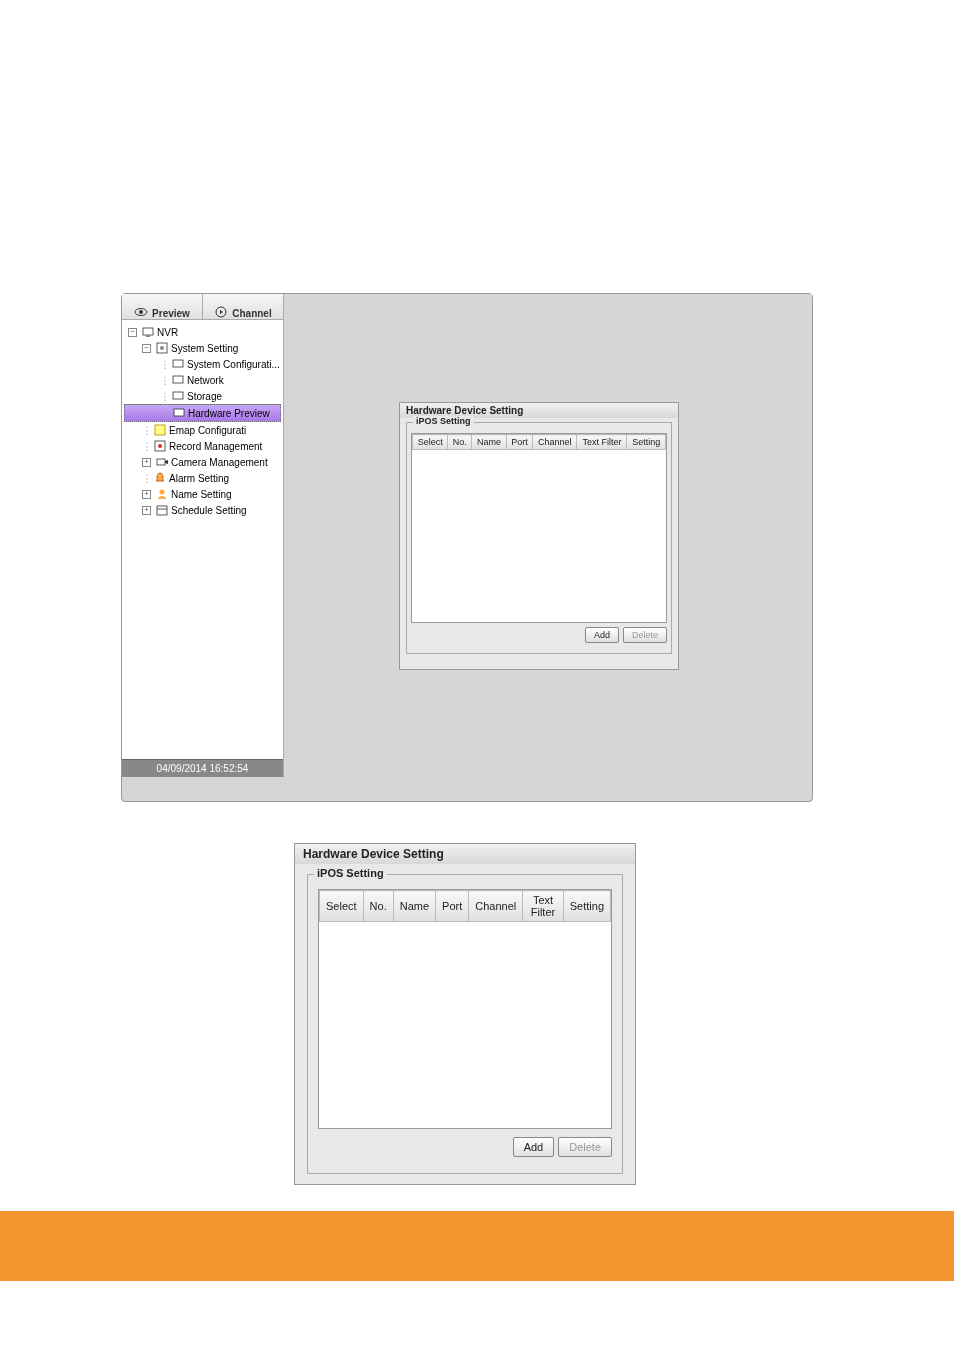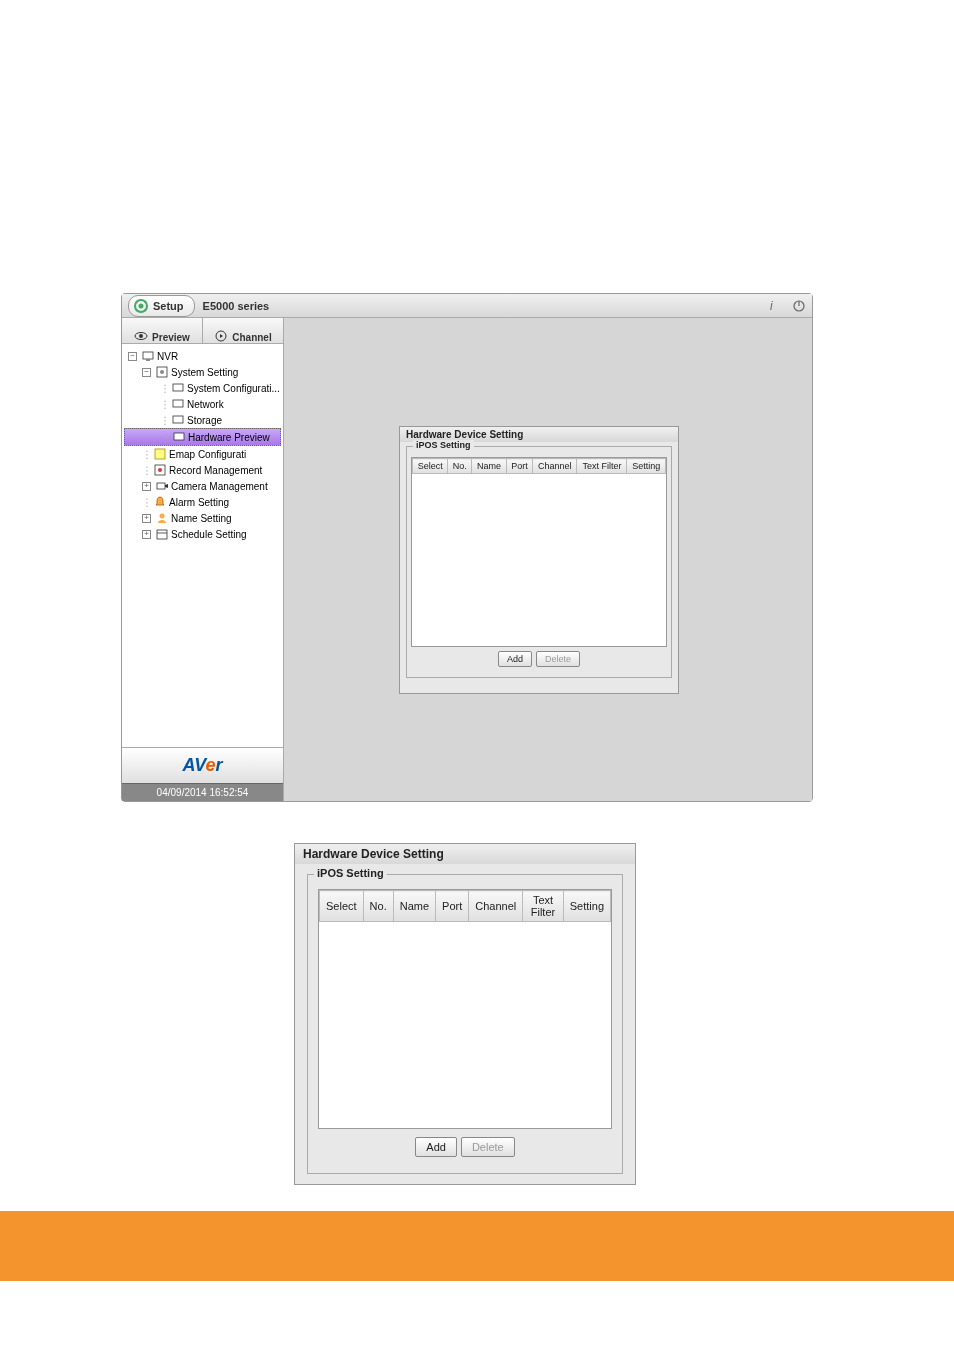--- a/index.html
+++ b/index.html
@@ -231,21 +231,21 @@
     }
     .ipos-table th {
       background: linear-gradient(to bottom, #f8f8f8, #e0e0e0);
       border: 1px solid #bbb;
       padding: 2px 4px;
       font-weight: normal;
       color: #222;
     }
     .button-row {
       display: flex;
-      justify-content: center;
+      justify-content: flex-end;
       gap: 4px;
       margin-top: 4px;
     }
     .btn {
       font-size: 9px;
       padding: 2px 8px;
       background: linear-gradient(to bottom, #fff, #e0e0e0);
       border: 1px solid #888;
       border-radius: 2px;
       color: #222;
@@ -301,42 +301,20 @@
       left: 0;
       width: 954px;
       height: 70px;
       background: #f3942c;
     }
   </style>
 </head>
 <body>
 
 <div class="app-window">
-  <div class="titlebar">
-    <div class="setup-tab">
-      <span class="gear-icon">
-        <svg viewBox="0 0 16 16">
-            <circle cx="8" cy="8" r="6" fill="none" stroke="#4a6" stroke-width="2"></circle>
-            <circle cx="8" cy="8" r="2.5" fill="#4a6"></circle>
-            <path d="M8 1v2M8 13v2M1 8h2M13 8h2M3 3l1.4 1.4M11.6 11.6L13 13M3 13l1.4-1.4M11.6 4.4L13 3" stroke="#4a6" stroke-width="1.5"></path>
-          </svg>
-      </span>
-      <span>Setup</span>
-    </div>
-    <span class="window-title">E5000 series</span>
-    <div class="titlebar-icons">
-      <span class="titlebar-icon">i</span>
-      <span class="titlebar-icon">
-        <svg width="14" height="14" viewBox="0 0 14 14">
-            <circle cx="7" cy="7" r="5" fill="none" stroke="#666" stroke-width="1.2"></circle>
-            <line x1="7" y1="2" x2="7" y2="7" stroke="#666" stroke-width="1.2"></line>
-          </svg>
-      </span>
-    </div>
-  </div>
 
   <div class="main-area">
     <div class="sidebar">
       <div class="tab-row">
         <div class="tab">
           <span class="tab-icon">
             <svg viewBox="0 0 14 14">
                 <ellipse cx="7" cy="7" rx="6" ry="3.5" fill="none" stroke="#333" stroke-width="1"></ellipse>
                 <circle cx="7" cy="7" r="2" fill="#333"></circle>
               </svg>
@@ -464,25 +442,20 @@
           <span class="tree-icon">
             <svg viewBox="0 0 14 14">
                 <rect x="2" y="3" width="10" height="9" fill="#fff" stroke="#333" stroke-width="0.8"></rect>
                 <line x1="2" y1="6" x2="12" y2="6" stroke="#333" stroke-width="0.8"></line>
               </svg>
           </span>
           <span>Schedule Setting</span>
         </div>
       </div>
 
-      <div class="logo-area">
-        <span class="logo-text">
-          <span class="logo-av">AV</span><span class="logo-e">e</span><span class="logo-r">r</span>
-        </span>
-      </div>
       <div class="timestamp-bar">
         <span>04/09/2014 16:52:54</span>
       </div>
     </div>
 
     <div class="content-area">
       <div class="settings-panel">
         <div class="panel-title">Hardware Device Setting</div>
         <div class="fieldset">
           <div class="fieldset-legend">iPOS Setting</div>

